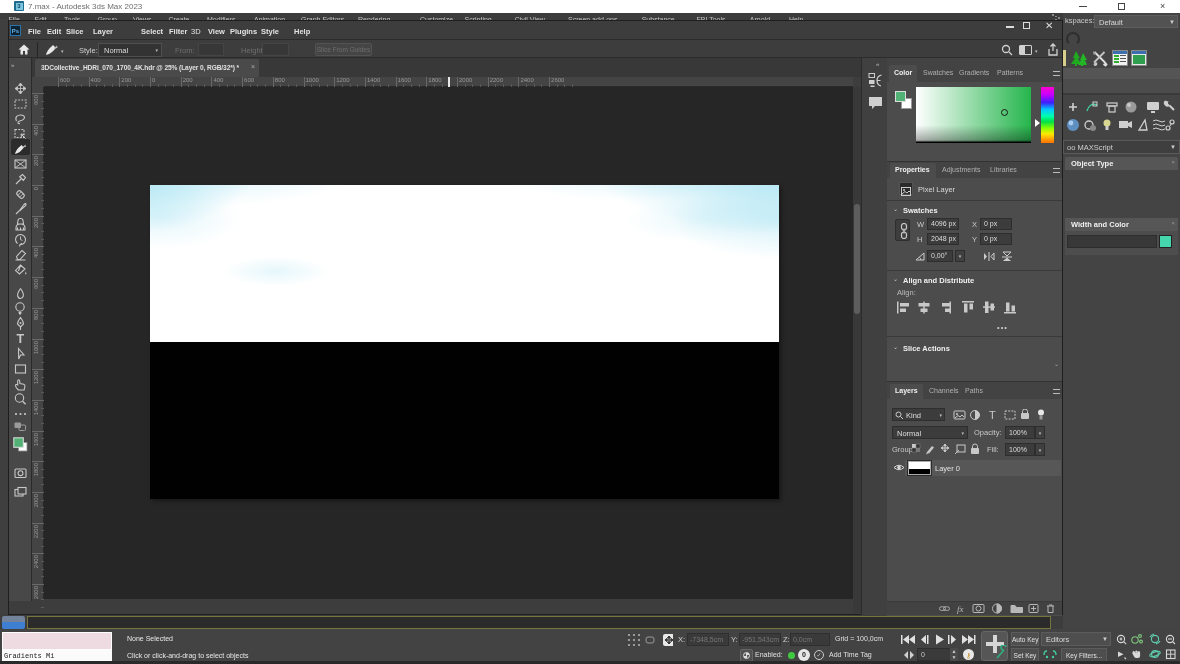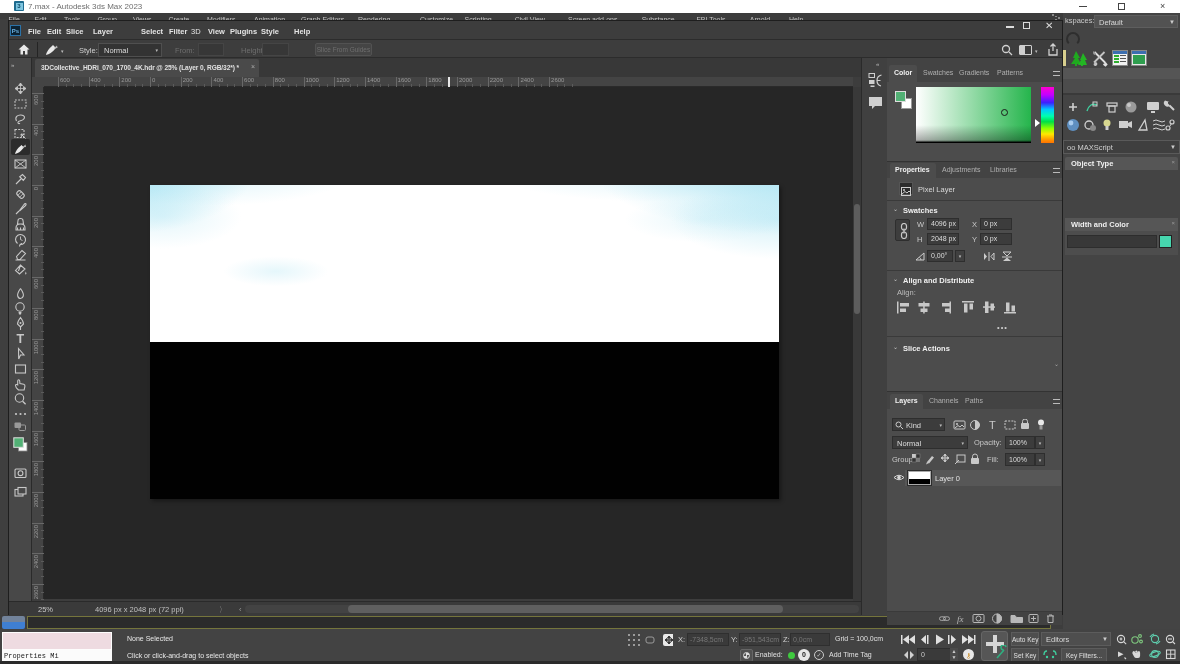--- a/index.html
+++ b/index.html
@@ -143,21 +143,21 @@
 </div>
 
 <div class="abs" style="left:0;top:615px;width:1063px;height:14px;background:#3d3d3d;"></div>
 <div class="abs" style="left:27px;top:616px;width:1024px;height:13px;background:#2b2b2b;border:1px solid #75753c;"></div>
 <div class="abs" style="left:2px;top:616px;width:23px;height:7px;background:#72839b;border-radius:2px 2px 0 0;"></div>
 <div class="abs" style="left:2px;top:622px;width:23px;height:7px;background:#3f7fd2;border-radius:0 0 2px 2px;"></div>
 
 <div class="abs" style="left:0;top:629px;width:1180px;height:35px;background:#434343;">
 
   <div class="abs" style="left:2px;top:3px;width:110px;height:18px;background:#eedbe1;border:1px solid #fdfdfd;"></div>
-  <div class="abs" style="left:2px;top:21px;width:110px;height:12px;background:#fbfbfb;font-family:'Liberation Mono',monospace;font-size:7px;color:#222;line-height:12px;padding-left:2px;">Properties Mi</div>
+  <div class="abs" style="left:2px;top:21px;width:110px;height:12px;background:#fbfbfb;font-family:'Liberation Mono',monospace;font-size:7px;color:#222;line-height:12px;padding-left:2px;">Gradients Mi</div>
   <div class="abs txt" style="left:127px;top:6px;color:#e8e8e8;font-size:7px;">None Selected</div>
   <div class="abs txt" style="left:127px;top:23px;color:#e8e8e8;font-size:7px;">Click or click-and-drag to select objects</div>
 
   <svg class="abs" style="left:627px;top:4px;" width="46" height="14" viewBox="0 0 46 14">
     <g fill="#9a9a9a">
       <rect x="1" y="1" width="2" height="2"></rect>
         <rect x="6" y="1" width="2" height="2"></rect>
         <rect x="11" y="1" width="2" height="2"></rect>
       <rect x="1" y="6" width="2" height="2"></rect>
         <rect x="6" y="6" width="2" height="2"></rect>
@@ -624,29 +624,20 @@
       radial-gradient(ellipse 150px 55px at 100% 22%, rgba(178,230,243,.55), rgba(178,230,243,0) 72%),
       radial-gradient(ellipse 110px 32px at 88% 22%, rgba(185,232,244,.32), rgba(185,232,244,0) 72%),
       #ffffff;"></div>
     <div class="abs" style="left:0;top:157px;width:629px;height:157px;background:#010101;"></div>
   </div>
 
   <div class="abs" style="left:844px;top:66px;width:8px;height:526px;background:#393939;">
     <div class="abs" style="left:1px;top:117px;width:6px;height:110px;background:#5d5d5d;border-radius:3px;"></div>
   </div>
 
-  <div class="abs" style="left:0;top:580px;width:852px;height:15px;background:#3a3a3a;border-top:1px solid #2a2a2a;">
-    <div class="abs txt" style="left:29px;top:3px;color:#c8c8c8;">25%</div>
-    <div class="abs txt" style="left:86px;top:3px;color:#c0c0c0;">4096 px x 2048 px (72 ppi)</div>
-    <div class="abs txt" style="left:210px;top:3px;color:#999;">〉</div>
-    <div class="abs txt" style="left:230px;top:3px;color:#999;">‹</div>
-    <div class="abs" style="left:236px;top:3px;width:614px;height:8px;background:#434343;border-radius:4px;">
-      <div class="abs" style="left:103px;top:0;width:435px;height:8px;background:#5f5f5f;border-radius:4px;"></div>
-    </div>
-  </div>
 
   <div class="abs" style="left:852px;top:37px;width:26px;height:557px;background:#404040;border-left:1px solid #2a2a2a;">
     <div class="abs" style="left:14px;top:3px;color:#bbb;font-size:6px;letter-spacing:-1px;">«</div>
     <svg class="abs" style="left:6px;top:14px;" width="15" height="16" viewBox="0 0 15 16">
       <rect x="1" y="1.5" width="5.5" height="4" fill="none" stroke="#cfcfcf"></rect>
         <rect x="1" y="8" width="5.5" height="4" fill="#cfcfcf"></rect>
         <rect x="2.5" y="13.5" width="4" height="1.5" fill="#cfcfcf"></rect>
       <path d="M13.5 3 q-4.5 1 -4.5 5.5 q0 4.5 4 5.5 M9 8.5 h3.5" stroke="#cfcfcf" fill="none" stroke-width="1.2"></path>
     </svg>
     <svg class="abs" style="left:6px;top:38px;" width="15" height="14" viewBox="0 0 15 14">
@@ -754,21 +745,21 @@
         </g>
       </svg>
       <div class="abs txt" style="left:110px;top:161px;color:#ccc;letter-spacing:1px;">•••</div>
       <div class="abs" style="left:0;top:174px;width:175px;height:1px;background:#3a3a3a;"></div>
 
       <div class="abs txt" style="left:6px;top:181px;color:#ccc;font-size:6px;">⌄</div>
       <div class="abs txt" style="left:16px;top:182px;color:#f0f0f0;font-weight:bold;">Slice Actions</div>
       <div class="abs txt" style="left:167px;top:198px;color:#aaa;font-size:6px;">⌄</div>
     </div>
 
-    <div class="abs" style="left:0;top:333px;width:175px;height:233px;background:#4c4c4c;border-top:1px solid #333;">
+    <div class="abs" style="left:0;top:323px;width:175px;height:233px;background:#4c4c4c;border-top:1px solid #333;">
       <div class="abs" style="left:0;top:0;width:175px;height:17px;background:#434343;"></div>
       <div class="abs" style="left:3px;top:2px;width:33px;height:15px;background:#4c4c4c;border-radius:2px 2px 0 0;"></div>
       <div class="abs txt" style="left:8px;top:5px;color:#f0f0f0;font-weight:bold;font-size:7px;">Layers</div>
       <div class="abs txt" style="left:42px;top:5px;color:#b0b0b0;font-size:7px;">Channels</div>
       <div class="abs txt" style="left:78px;top:5px;color:#b0b0b0;font-size:7px;">Paths</div>
       <div class="abs" style="left:166px;top:7px;width:7px;height:5px;border-top:1.5px solid #bbb;border-bottom:1.5px solid #bbb;"></div>
 
       <div class="abs" style="left:5px;top:26px;width:53px;height:13px;background:#3c3c3c;border:1px solid #2e2e2e;">
         <svg style="position:absolute;left:2px;top:2px;" width="9" height="9" viewBox="0 0 9 9">
             <circle cx="3.5" cy="3.5" r="2.5" stroke="#ccc" fill="none"></circle>

